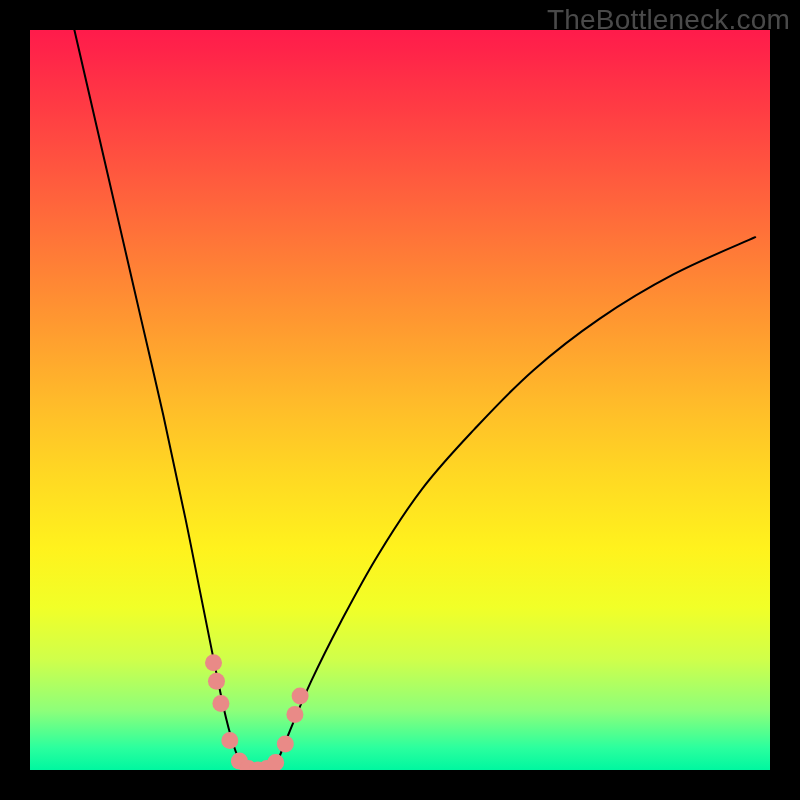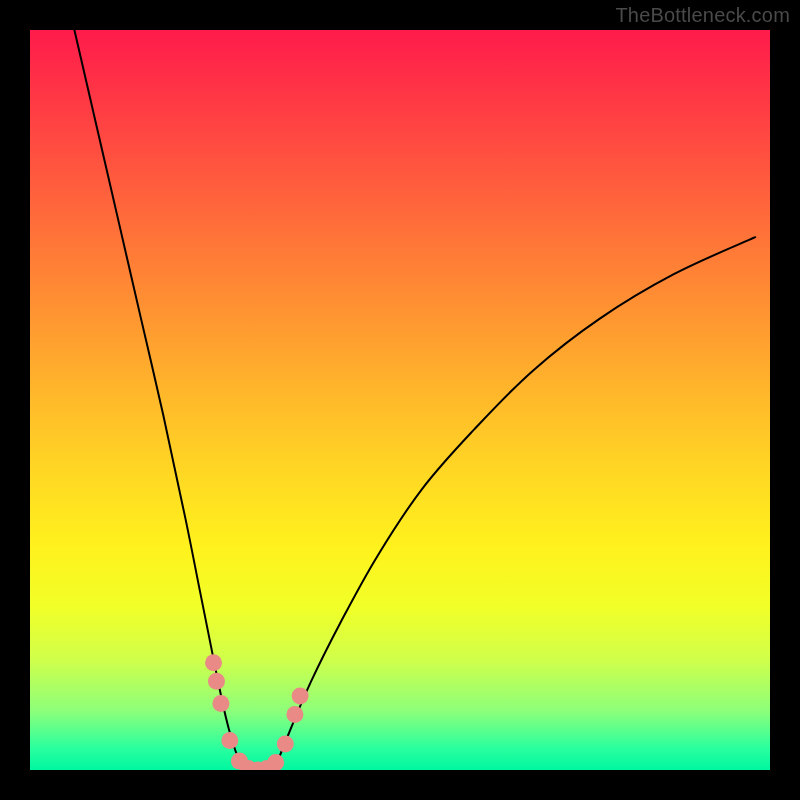--- a/index.html
+++ b/index.html
@@ -40,21 +40,21 @@
       #8dff7a 92%,
       #2bff9e 97%,
       #00f7a0 100%
     );
   }
   .watermark {
     position: absolute;
     top: 4px;
     right: 10px;
     color: #4a4a4a;
-    font-size: 20px;
+    font-size: 28px;
     font-weight: 500;
     letter-spacing: 0.2px;
     user-select: none;
   }
   svg.curves {
     position: absolute;
     left: 0;
     top: 0;
     width: 740px;
     height: 740px;

